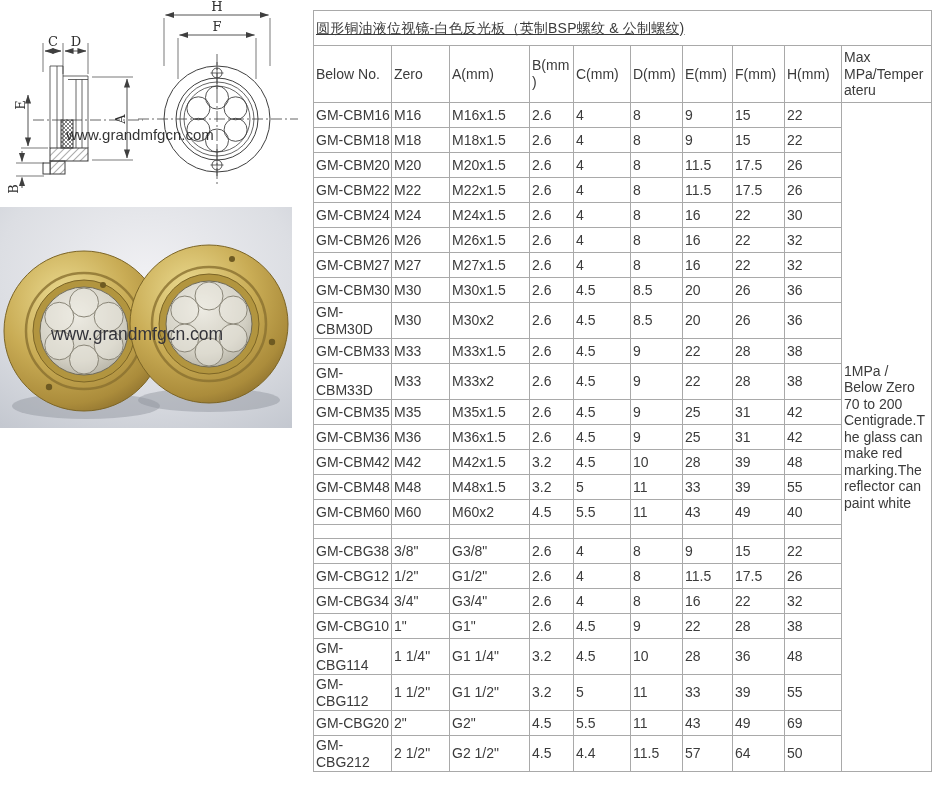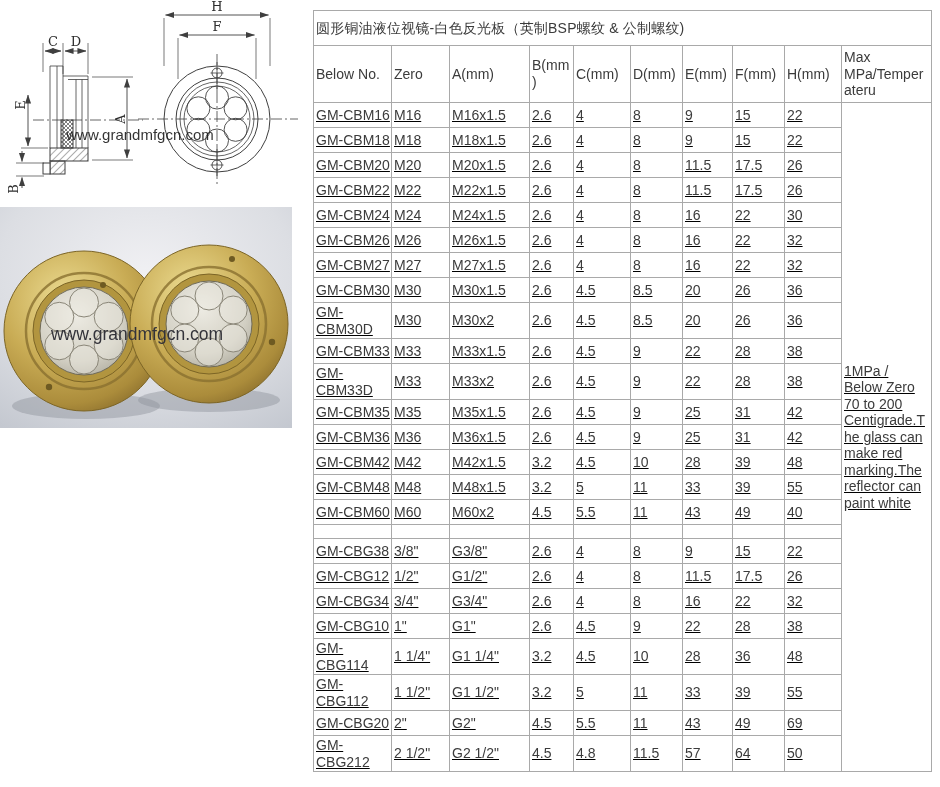--- a/index.html
+++ b/index.html
@@ -15,24 +15,24 @@
   }
   .spec-table th,.spec-table td{
     border:1px solid #a9a9a9;
     font-size:14px;font-weight:normal;color:#3b3b3b;
     text-align:left;vertical-align:middle;
     padding:1px 1px 1px 2px;line-height:1.18;
     overflow-wrap:break-word;word-wrap:break-word;
   }
   .title-cell{
     color:#2222cc;font-weight:bold;font-size:16px;
-    height:32px;padding-left:3px;letter-spacing:0.2px;
+    height:32px;padding-left:3px;letter-spacing:0.2px;text-decoration:underline;
   }
   .spec-table thead th.col-header{height:54px;}
-  .spec-table tbody tr{height:25px;text-decoration:underline;}
+  .spec-table tbody tr{height:25px;}
   .spec-table tbody tr.spacer-row{height:14px;}
   .note-cell{vertical-align:middle;}
   
   .drawing-area{position:absolute;left:0;top:0;width:308px;height:206px;}
   
   .photo-area{position:absolute;left:0;top:207px;width:292px;height:221px;}
   svg text{font-family:"DejaVu Serif","Liberation Serif",serif;}
   svg text.wm{font-family:"Liberation Sans",sans-serif;}
 </style>
 </head>
@@ -478,20 +478,20 @@
         <td>11</td>
         <td>43</td>
         <td>49</td>
         <td>69</td>
       </tr>
       <tr>
         <td>GM-CBG212</td>
         <td>2 1/2"</td>
         <td>G2 1/2"</td>
         <td>4.5</td>
-        <td>4.8</td>
+        <td>4.4</td>
         <td>11.5</td>
         <td>57</td>
         <td>64</td>
         <td>50</td>
       </tr>
     </tbody>
 </table>
 
 </body></html>

